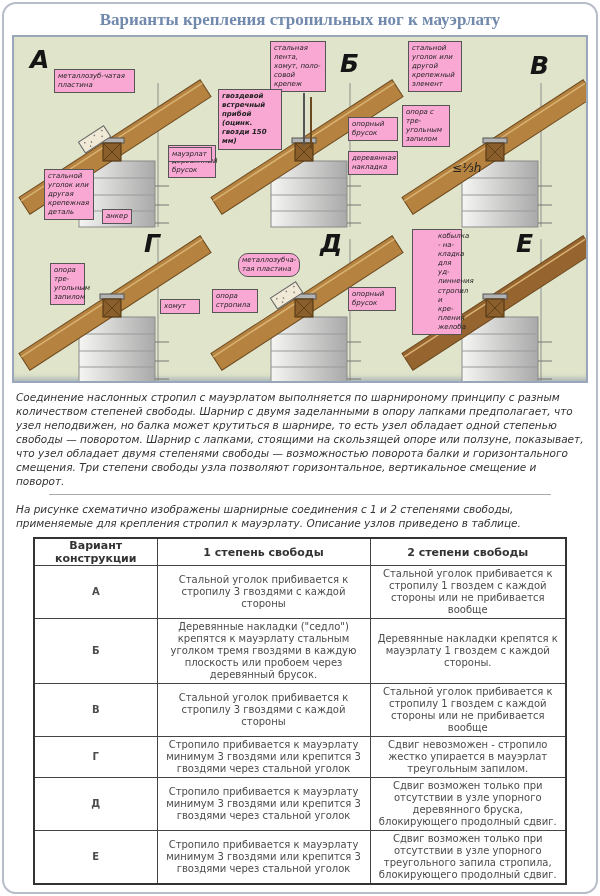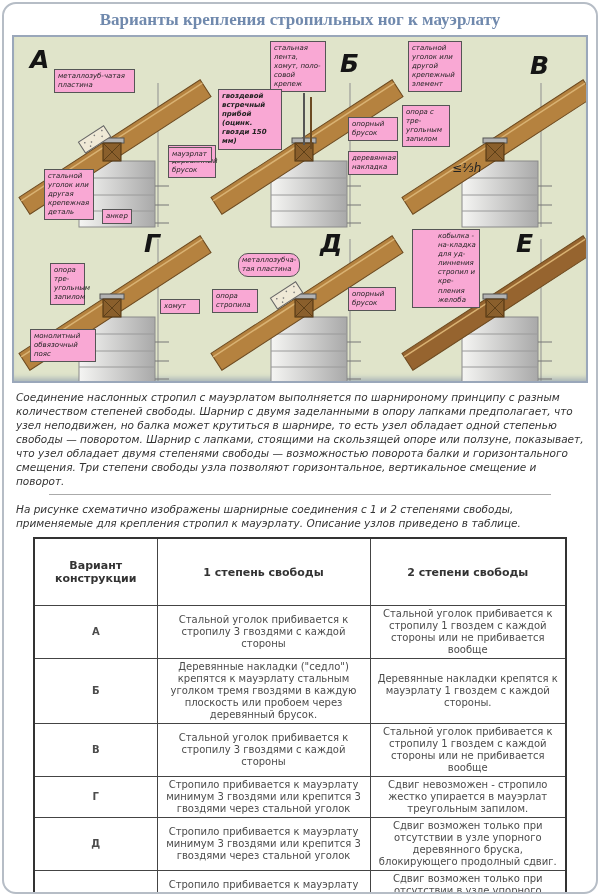--- a/index.html
+++ b/index.html
@@ -42,21 +42,21 @@
   .hr{height:1px;background:#aaaaaa;margin:6px 45px 0;}
 
   table.spec{
     border-collapse:collapse;margin:7px auto 0;width:532px;
     border:2px solid #333;table-layout:fixed;
   }
   table.spec th,table.spec td{
     border:1px solid #444;text-align:center;vertical-align:middle;
     font-size:10px;line-height:12px;color:#4c4c4c;padding:2px 5px;
   }
-  table.spec th{font-size:11px;line-height:13px;color:#333;padding:20px 5px;font-weight:bold;}
+  table.spec th{font-size:11px;line-height:13px;color:#333;padding:0 5px;font-weight:bold;}
   td.variant{font-weight:bold;font-size:11px;color:#333;}
   .c1{width:123px;}.c2{width:213px;}.c3{width:196px;}
 </style>
 </head>
 <body>
 
 <svg width="0" height="0" style="position:absolute">
   <defs>
     <linearGradient id="wallG" x1="0" y1="0" x2="1" y2="0">
       <stop offset="0" stop-color="#f5f5f3"></stop>
@@ -140,40 +140,39 @@
       <div class="dim" style="left:52px;top:122px;">≤⅓h</div>
     </div>
 
     <div class="diag d-g" style="left:2px;top:190px;width:192px;height:156px;">
       <svg class="scene" viewBox="0 0 190 150">
         <use href="#scene"></use>
       </svg>
       <div class="letter" style="left:128px;top:2px;">Г</div>
       <div class="lbl" style="left:34px;top:36px;width:35px;">опора тре-угольным запилом</div>
       <div class="lbl" style="left:144px;top:72px;width:40px;">хомут</div>
-      <div class="lbl" style="left:14px;top:102px;width:66px;">монолитный обвязочный пояс</div>
     </div>
 
     <div class="diag d-d" style="left:194px;top:190px;width:192px;height:156px;">
       <svg class="scene" viewBox="0 0 190 150">
         <use href="#scene"></use>
           <use href="#plate"></use>
       </svg>
       <div class="letter" style="left:112px;top:2px;">Д</div>
       <div class="lbl" style="left:30px;top:26px;width:62px;border-radius:10px;">металлозубча-тая пластина</div>
       <div class="lbl" style="left:4px;top:62px;width:46px;">опора стропила</div>
       <div class="lbl" style="left:140px;top:60px;width:48px;">опорный брусок</div>
     </div>
 
     <div class="diag d-e" style="left:386px;top:190px;width:190px;height:156px;">
       <svg class="scene" viewBox="0 0 190 150">
         <use href="#scene"></use>
       </svg>
       <div class="letter" style="left:116px;top:2px;">Е</div>
-      <div class="lbl" style="left:12px;top:2px;width:68px;padding-left:25px;">кобылка - на-кладка для уд-линнения стропил и кре-пления желоба</div>
+      <div class="lbl" style="left:12px;top:2px;width:50px;padding-left:25px;">кобылка - на-кладка для уд-линнения стропил и кре-пления желоба</div>
     </div>
 
   </div>
 
   <div class="text">Соединение наслонных стропил с мауэрлатом выполняется по шарнироному принципу с разным количеством степеней свободы. Шарнир с двумя заделанными в опору лапками предполагает, что узел неподвижен, но балка может крутиться в шарнире, то есть узел обладает одной степенью свободы — поворотом. Шарнир с лапками, стоящими на скользящей опоре или ползуне, показывает, что узел обладает двумя степенями свободы — возможностью поворота балки и горизонтального смещения. Три степени свободы узла позволяют горизонтальное, вертикальное смещение и поворот.</div>
   <div class="hr"></div>
   <div class="text">На рисунке схематично изображены шарнирные соединения с 1 и 2 степенями свободы, применяемые для крепления стропил к мауэрлату. Описание узлов приведено в таблице.</div>
 
   <table class="spec">
     <colgroup>

